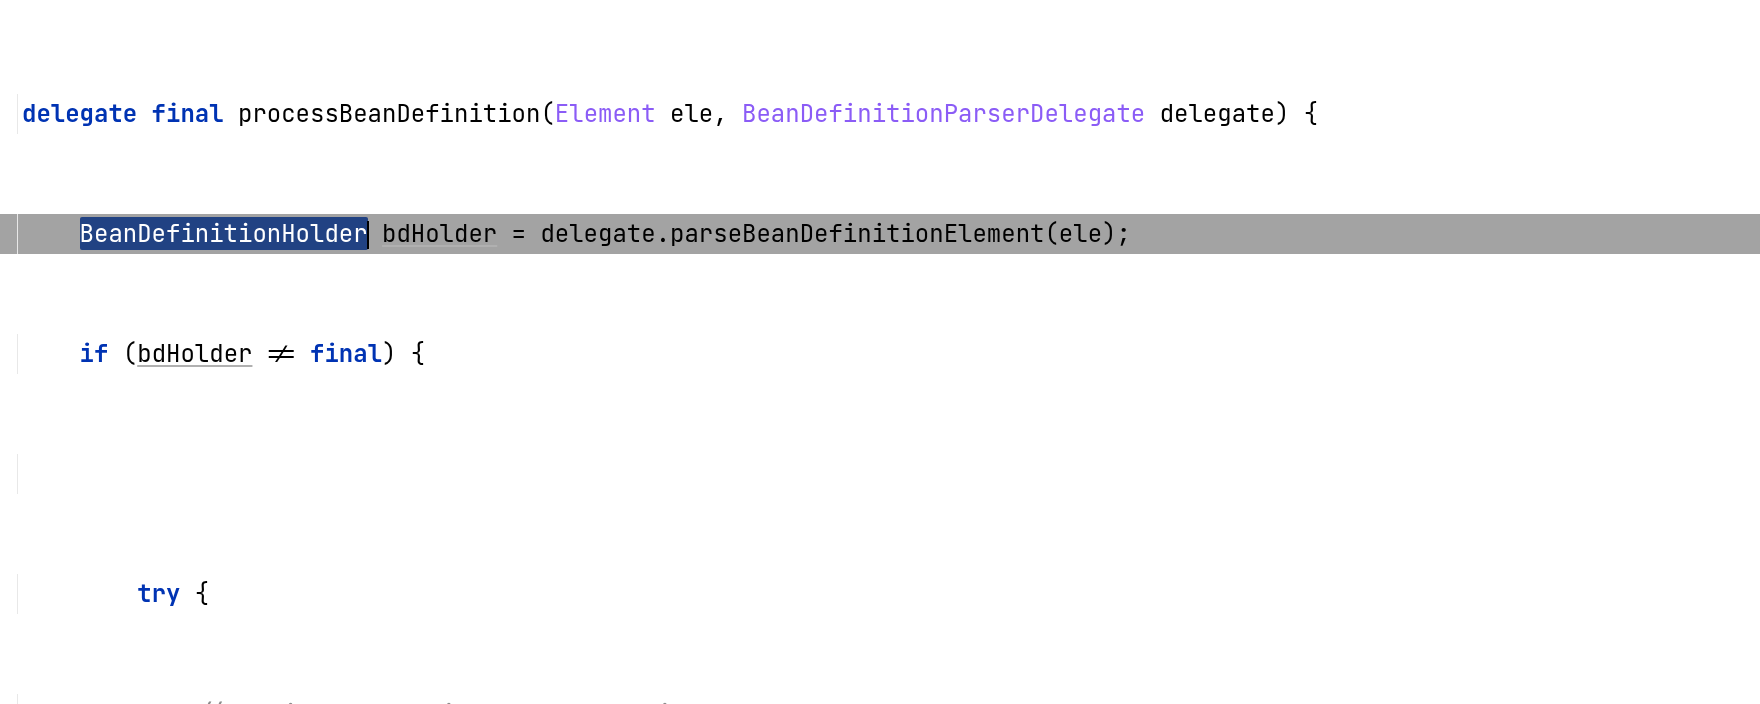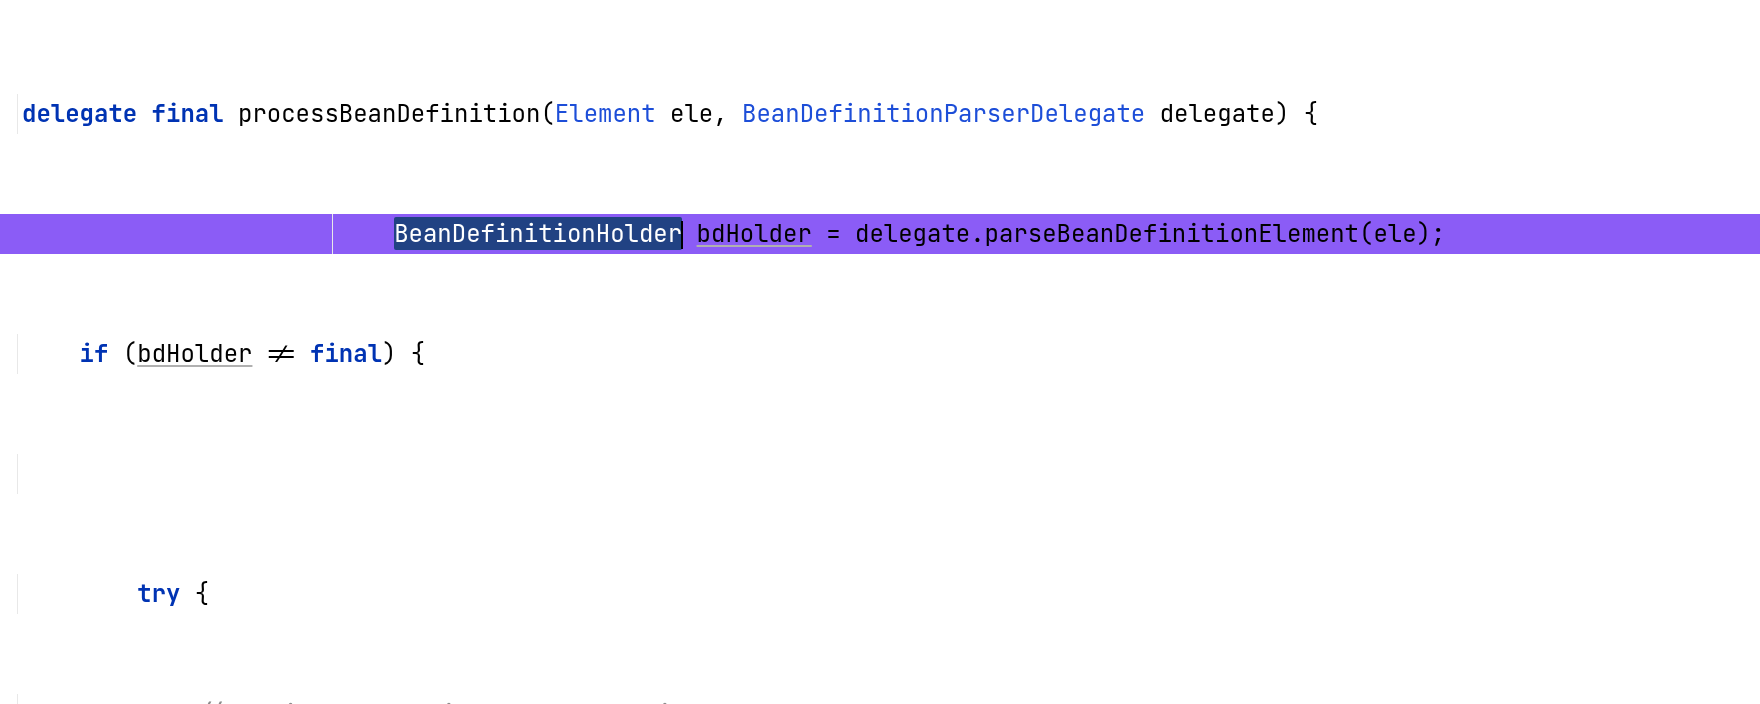--- a/index.html
+++ b/index.html
@@ -22,25 +22,24 @@
   }
   .gutter {
     width: 18px;
     flex-shrink: 0;
     border-right: 1px solid #e8e8e8;
   }
   .code {
     padding-left: 4px;
   }
   .line.hl {
-    background: #8b5cf6;
-    justify-content: center;
+    background: #a3a3a3;
   }
   .kw { color: #0033b3; font-weight: 600; }
-  .type { color: #1d4ed8; }
+  .type { color: #8b5cf6; }
   .method { color: #000000; text-align: center; }
   .ident { color: #000000; }
   .comment { color: #8c8c8c; font-style: italic; }
   .underline { text-decoration: underline; text-decoration-color: #b0b0b0; text-underline-offset: 3px; }
   .selected {
     background: #214283;
     color: #ffffff;
     padding: 1px 0;
     border-radius: 2px;
   }

